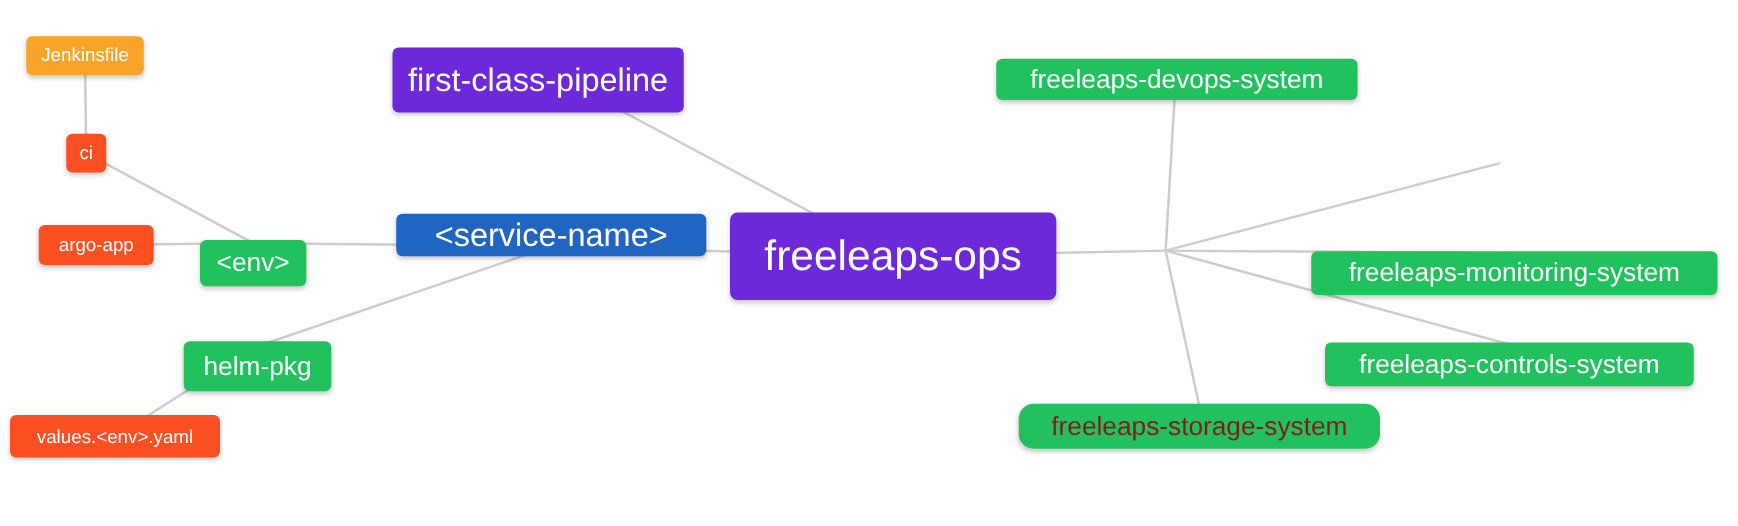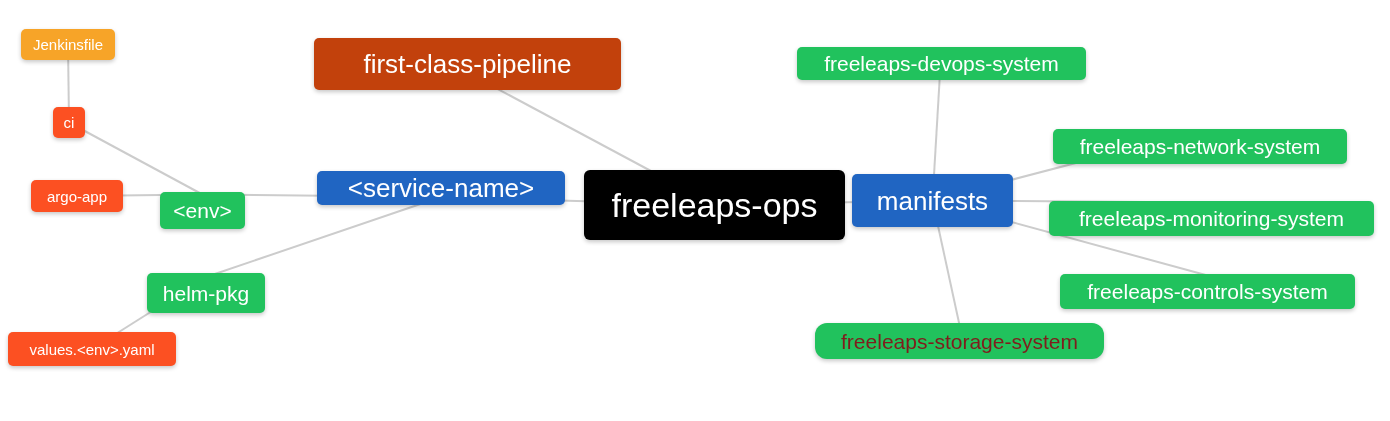--- a/index.html
+++ b/index.html
@@ -53,28 +53,26 @@
       <line x1="92" y1="349" x2="206" y2="277" stroke="#cccccc" stroke-width="2"></line>
       <line x1="451" y1="64" x2="714.5" y2="205" stroke="#cccccc" stroke-width="2"></line>
       <line x1="441" y1="197" x2="714.5" y2="205" stroke="#cccccc" stroke-width="2"></line>
       <line x1="714.5" y1="205" x2="932.5" y2="200.5" stroke="#cccccc" stroke-width="2"></line>
       <line x1="932.5" y1="200.5" x2="941.5" y2="47.5" stroke="#cccccc" stroke-width="2"></line>
       <line x1="932.5" y1="200.5" x2="1200" y2="130.5" stroke="#cccccc" stroke-width="2"></line>
       <line x1="932.5" y1="200.5" x2="1211.5" y2="202.5" stroke="#cccccc" stroke-width="2"></line>
       <line x1="932.5" y1="200.5" x2="1207.5" y2="275.5" stroke="#cccccc" stroke-width="2"></line>
       <line x1="932.5" y1="200.5" x2="959.5" y2="325" stroke="#cccccc" stroke-width="2"></line>
     </svg>
-    <div class="node lv-root" style="left: 584px; top: 170px; width: 261px; height: 70px; background: #000000; color: rgb(255, 255, 255);">freeleaps-ops</div>
-    <div class="node lv-branch" style="left: 314px; top: 38px; width: 307px; height: 52px; background: #c2410c; color: rgb(255, 255, 255);">first-class-pipeline</div>
+    <div class="node lv-root" style="left: 584px; top: 170px; width: 261px; height: 70px; background: #6d28d9; color: rgb(255, 255, 255);">freeleaps-ops</div>
+    <div class="node lv-branch" style="left: 314px; top: 38px; width: 233px; height: 52px; background: #6d28d9; color: rgb(255, 255, 255);">first-class-pipeline</div>
     <div class="node lv-branch" style="left: 317px; top: 171px; width: 248px; height: 34px; background: rgb(32, 101, 194); color: rgb(255, 255, 255);">&lt;service-name&gt;</div>
-    <div class="node lv-branch" style="left: 852px; top: 174px; width: 161px; height: 53px; background: rgb(32, 101, 194); color: rgb(255, 255, 255);">manifests</div>
     <div class="node lv-leaf" style="left: 160px; top: 176px; width: 85px; height: 37px; background: rgb(33, 194, 93); color: rgb(255, 255, 255);">&lt;env&gt;</div>
     <div class="node lv-leaf" style="left: 147px; top: 257px; width: 118px; height: 40px; background: rgb(33, 194, 93); color: rgb(255, 255, 255);">helm-pkg</div>
     <div class="node lv-leaf" style="left: 797px; top: 31px; width: 289px; height: 33px; background: rgb(33, 194, 93); color: rgb(255, 255, 255);">freeleaps-devops-system</div>
-    <div class="node lv-leaf" style="left: 1053px; top: 113px; width: 294px; height: 35px; background: rgb(33, 194, 93); color: rgb(255, 255, 255);">freeleaps-network-system</div>
     <div class="node lv-leaf" style="left: 1049px; top: 185px; width: 325px; height: 35px; background: rgb(33, 194, 93); color: rgb(255, 255, 255);">freeleaps-monitoring-system</div>
     <div class="node lv-leaf" style="left: 1060px; top: 258px; width: 295px; height: 35px; background: rgb(33, 194, 93); color: rgb(255, 255, 255);">freeleaps-controls-system</div>
     <div class="node lv-leaf" style="left: 815px; top: 307px; width: 289px; height: 36px; background: rgb(33, 194, 93); color: #7f1d1d; border-radius: 12px;">freeleaps-storage-system</div>
     <div class="node lv-small" style="left: 21px; top: 29px; width: 94px; height: 31px; background: rgb(247, 164, 40); color: rgb(255, 255, 255);">Jenkinsfile</div>
     <div class="node lv-small" style="left: 53px; top: 107px; width: 32px; height: 31px; background: rgb(252, 80, 34); color: rgb(255, 255, 255);">ci</div>
     <div class="node lv-small" style="left: 31px; top: 180px; width: 92px; height: 32px; background: rgb(252, 80, 34); color: rgb(255, 255, 255);">argo-app</div>
     <div class="node lv-small" style="left: 8px; top: 332px; width: 168px; height: 34px; background: rgb(252, 80, 34); color: rgb(255, 255, 255);">values.&lt;env&gt;.yaml</div>
   </div>
 
 </body></html>

